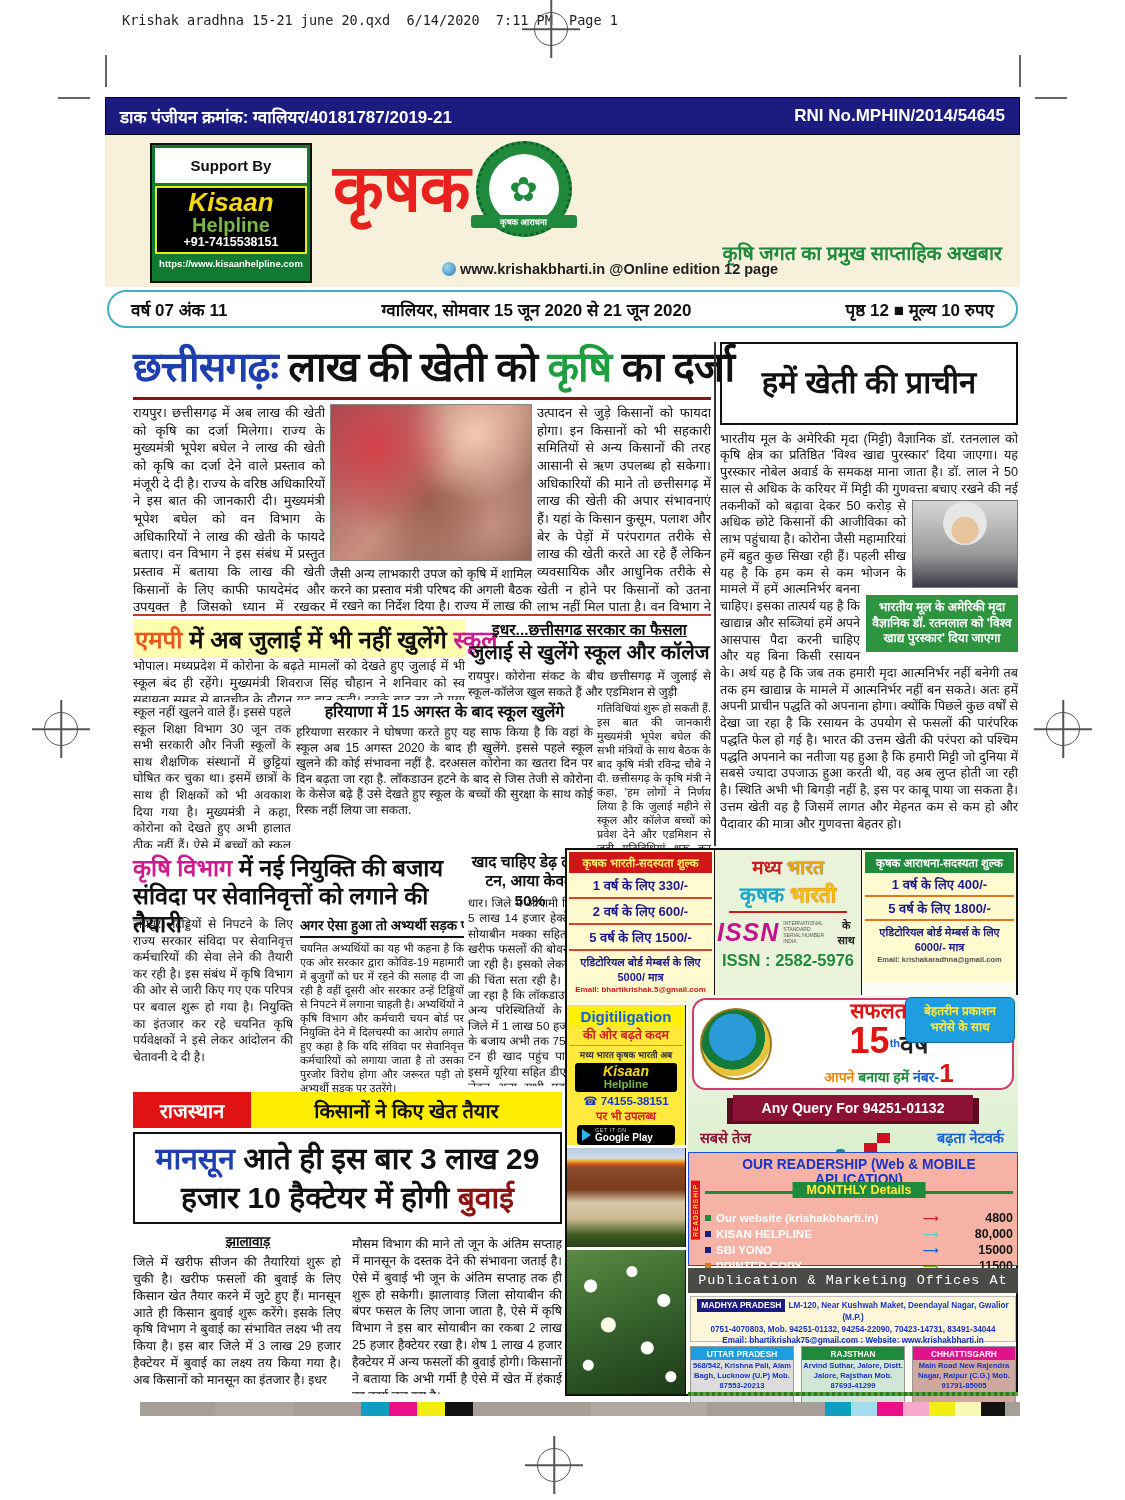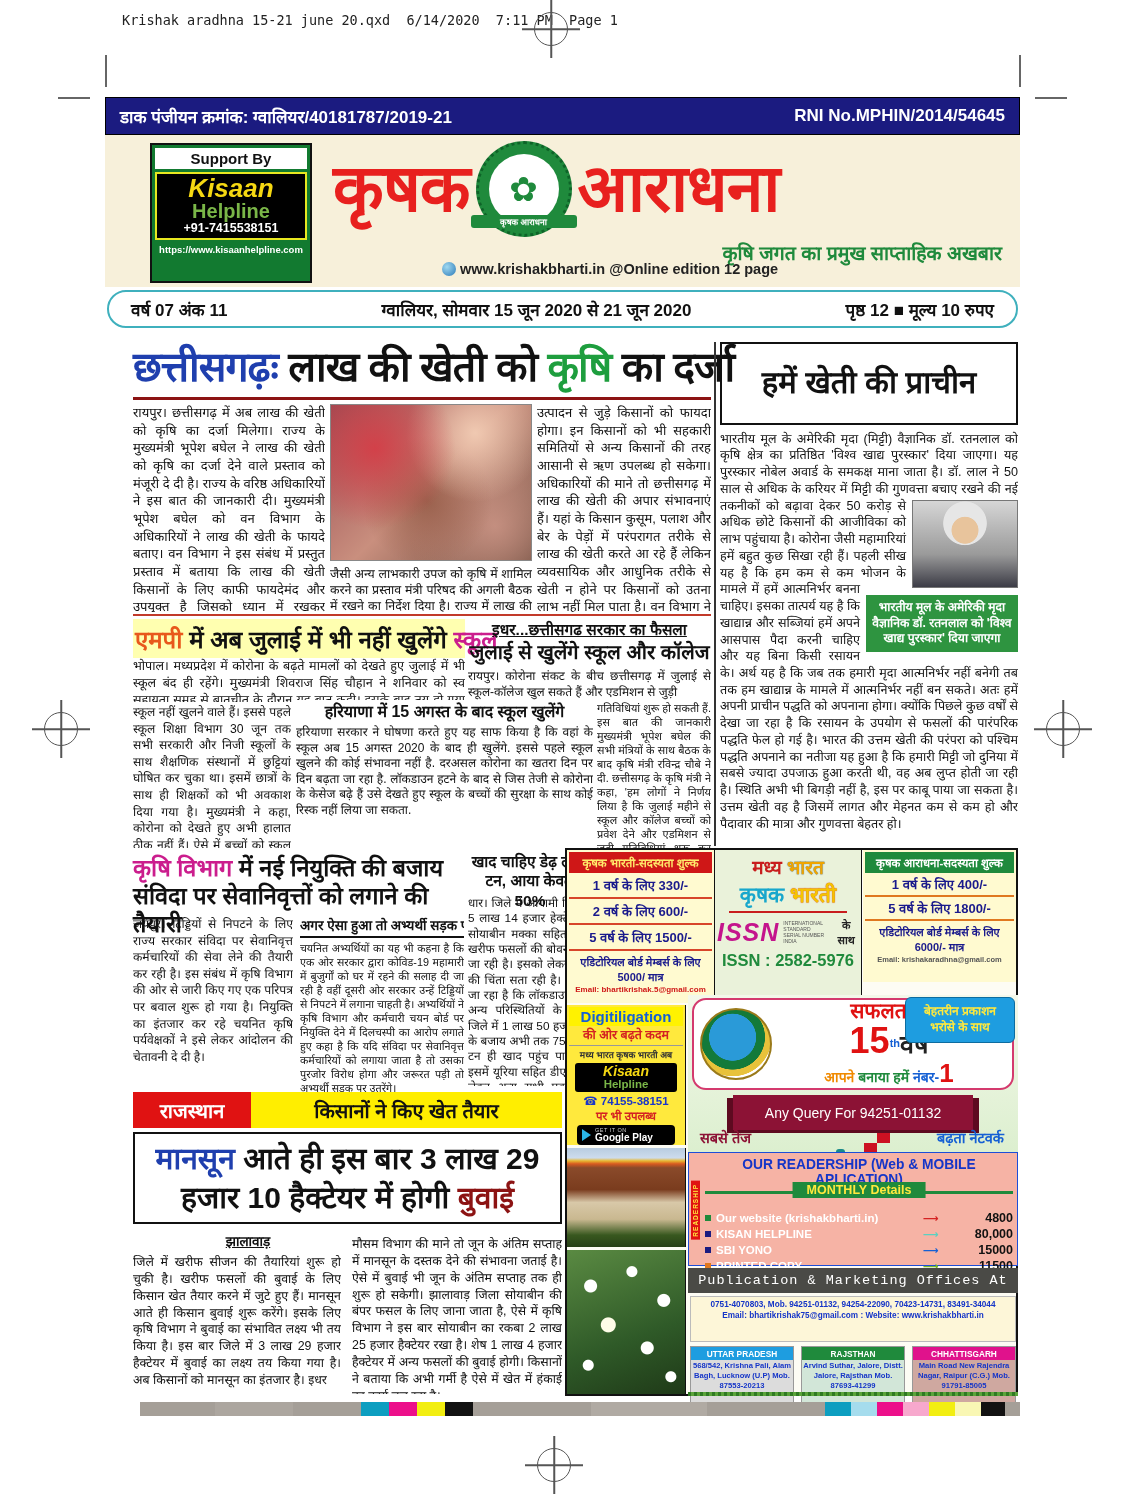--- a/index.html
+++ b/index.html
@@ -14,21 +14,21 @@
   .reg::after{content:"";position:absolute;top:50%;left:-13px;right:-13px;height:1.5px;background:#555;transform:translateY(-50%)}
   .cropv{position:absolute;width:1.5px;background:#666}
   .croph{position:absolute;height:1.5px;background:#666}
 
   
   .topbar{left:105px;top:97px;width:915px;height:38px;background:#1b1b80;color:#fff;display:flex;justify-content:space-between;align-items:center;padding:0 14px;font-weight:bold;font-size:17px;border:1px solid #000}
 
   
   .masthead{left:105px;top:135px;width:915px;height:152px;background:#f7f0da}
   .kisaan-box{position:absolute;left:45px;top:8px;width:162px;height:140px;background:#127a30;border:2px solid #111;padding:3px}
-  .kisaan-support{background:#fff;text-align:center;font-weight:800;font-size:15px;padding:2px 0;color:#111}
+  .kisaan-support{background:#fff;text-align:center;font-weight:800;font-size:15px;padding:9px 0;color:#111}
   .kisaan-logo{background:#000;border:2px solid #e8e820;margin-top:3px;text-align:center;padding:1px 0 3px}
   .kisaan-n1{color:#f5d812;font-size:26px;font-weight:800;font-style:italic;line-height:1}
   .kisaan-n2{color:#7ab648;font-size:20px;font-weight:800;line-height:1}
   .kisaan-ph{color:#fff;font-size:12.5px;font-weight:700}
   .kisaan-url{color:#fff;font-size:9.5px;text-align:center;margin-top:4px;font-weight:700}
   .mast-title{position:absolute;left:228px;top:6px;width:680px;display:flex;align-items:center;gap:6px}
   .mast-word{color:#e8201e;font-size:66px;font-weight:800;line-height:1.05;letter-spacing:-1px}
   .emblem{width:96px;height:96px;border-radius:50%;background:#1f8a3c;position:relative;flex:0 0 auto;border:3px dotted #0e6428}
   .emblem-in{position:absolute;left:10px;top:10px;right:10px;bottom:10px;background:#fff;border-radius:50%;display:flex;align-items:center;justify-content:center;font-size:34px;color:#1f8a3c}
   .emblem-ribbon{position:absolute;left:-8px;bottom:6px;right:-8px;background:#1f8a3c;color:#fff;font-size:8.5px;font-weight:700;text-align:center;border-radius:3px;padding:1px 0}
@@ -154,21 +154,21 @@
   .saf-w1{color:#e01212;font-weight:800;font-size:21px}
   .saf-w2{color:#1f8a3c;font-weight:800;font-size:15px}
   .saf-num{color:#e01212;font-weight:800;font-size:36px}
   .saf-th{color:#1560d4;font-weight:800;font-size:11px;vertical-align:super}
   .saf-w3{color:#222;font-weight:800;font-size:25px}
   .saf-t1{color:#f08a00;font-weight:800;font-size:14px}
   .saf-t2{color:#1f8a3c;font-weight:800;font-size:14px}
   .saf-t3{color:#1560d4;font-weight:800;font-size:14px}
   .saf-t4{color:#e01212;font-weight:800;font-size:26px}
   .beht-box{position:absolute;right:3px;top:2px;width:110px;height:46px;background:#1e9de0;border-radius:6px;color:#ffe93d;font-weight:800;font-size:12px;text-align:center;padding-top:5px;line-height:1.35;border:1.5px solid #0c6ca0}
-  .query-ribbon{position:absolute;left:45px;top:100px;width:240px;height:35px;background:#8c1235;color:#fff;font-weight:400;font-size:14px;display:flex;align-items:center;justify-content:center;box-shadow:-6px 3px 0 #5e0a20,6px 3px 0 #5e0a20}
+  .query-ribbon{position:absolute;left:45px;top:100px;width:240px;height:26px;background:#8c1235;color:#fff;font-weight:700;font-size:14px;display:flex;align-items:center;justify-content:center;box-shadow:-6px 3px 0 #5e0a20,6px 3px 0 #5e0a20}
   .saf-s1{position:absolute;left:12px;top:132px;color:#8c1235;font-weight:800;font-size:14.5px}
   .saf-s2{position:absolute;left:50px;top:155px;color:#e01212;font-weight:800;font-size:14.5px}
   .saf-s3{position:absolute;right:14px;top:132px;color:#1560d4;font-weight:800;font-size:14.5px}
   .saf-s4{position:absolute;right:8px;top:155px;color:#283593;font-weight:800;font-size:14px}
   .stairs{position:absolute;left:148px;top:128px;width:60px;height:50px}
   .step{position:absolute;left:2px;bottom:0;width:13px;height:10px;background:#cc1122;box-shadow:13px -10px 0 #cc1122,26px -20px 0 #cc1122,39px -30px 0 #cc1122}
   .person{position:absolute;left:0;bottom:8px;width:9px;height:16px;background:#1a8a8a;border-radius:3px 3px 0 0}
 
   .reader-box{left:688px;top:1152px;width:330px;height:114px;background:#f6b3a5;border:1px solid #1d4ed8;padding:2px 4px 2px 16px;position:absolute}
   .reader-title{color:#1535c8;font-weight:800;font-size:13.8px;text-align:center;padding:2px 0}
@@ -223,21 +223,20 @@
       <div class="kisaan-ph">+91-7415538151</div>
     </div>
     <div class="kisaan-url">https://www.kisaanhelpline.com</div>
   </div>
   <div class="mast-title">
     <span class="mast-word">कृषक</span>
     <span class="emblem">
       <span class="emblem-in">✿</span>
       <span class="emblem-ribbon">कृषक आराधना</span>
     </span>
-    <span class="mast-word">आराधना</span>
   </div>
   <div class="mast-tagline">कृषि जगत का प्रमुख साप्ताहिक अखबार</div>
   <div class="mast-online"><span class="globe"></span><span>www.krishakbharti.in @Online edition 12 page</span></div>
 </div>
 
 <div class="abs dateline">
   <span>वर्ष 07  अंक 11</span>
   <span>ग्वालियर, सोमवार 15 जून 2020 से 21 जून 2020</span>
   <span>पृष्ठ 12 ■ मूल्य 10 रुपए</span>
 </div>
@@ -406,20 +405,21 @@
   <div class="reader-row">
     <span class="reader-bullet" style="background:#e07820"></span>
     <span class="reader-label">PRINTED COPY</span>
     <span class="reader-arrow" style="color:#7ab82a">⟶</span>
     <span class="reader-val">11500</span>
   </div>
 </div>
 
 <div class="abs off-bar">Publication &amp; Marketing Offices At</div>
 <div class="abs off-mp">
+  <div><span class="off-mp-label">MADHYA PRADESH</span><span>LM-120, Near Kushwah Maket, Deendayal Nagar, Gwalior (M.P.)</span></div>
   <div>0751-4070803, Mob. 94251-01132, 94254-22090, 70423-14731, 83491-34044</div>
   <div>Email: bhartikrishak75@gmail.com : Website: www.krishakbharti.in</div>
 </div>
 <div class="abs off-states">
   <div class="off-state st-up">
     <div class="off-state-label">UTTAR PRADESH</div>
     <div class="off-state-addr">568/542, Krishna Pali, Alam Bagh, Lucknow (U.P) Mob. 87553-20213</div>
   </div>
   <div class="off-state st-rj">
     <div class="off-state-label">RAJSTHAN</div>

